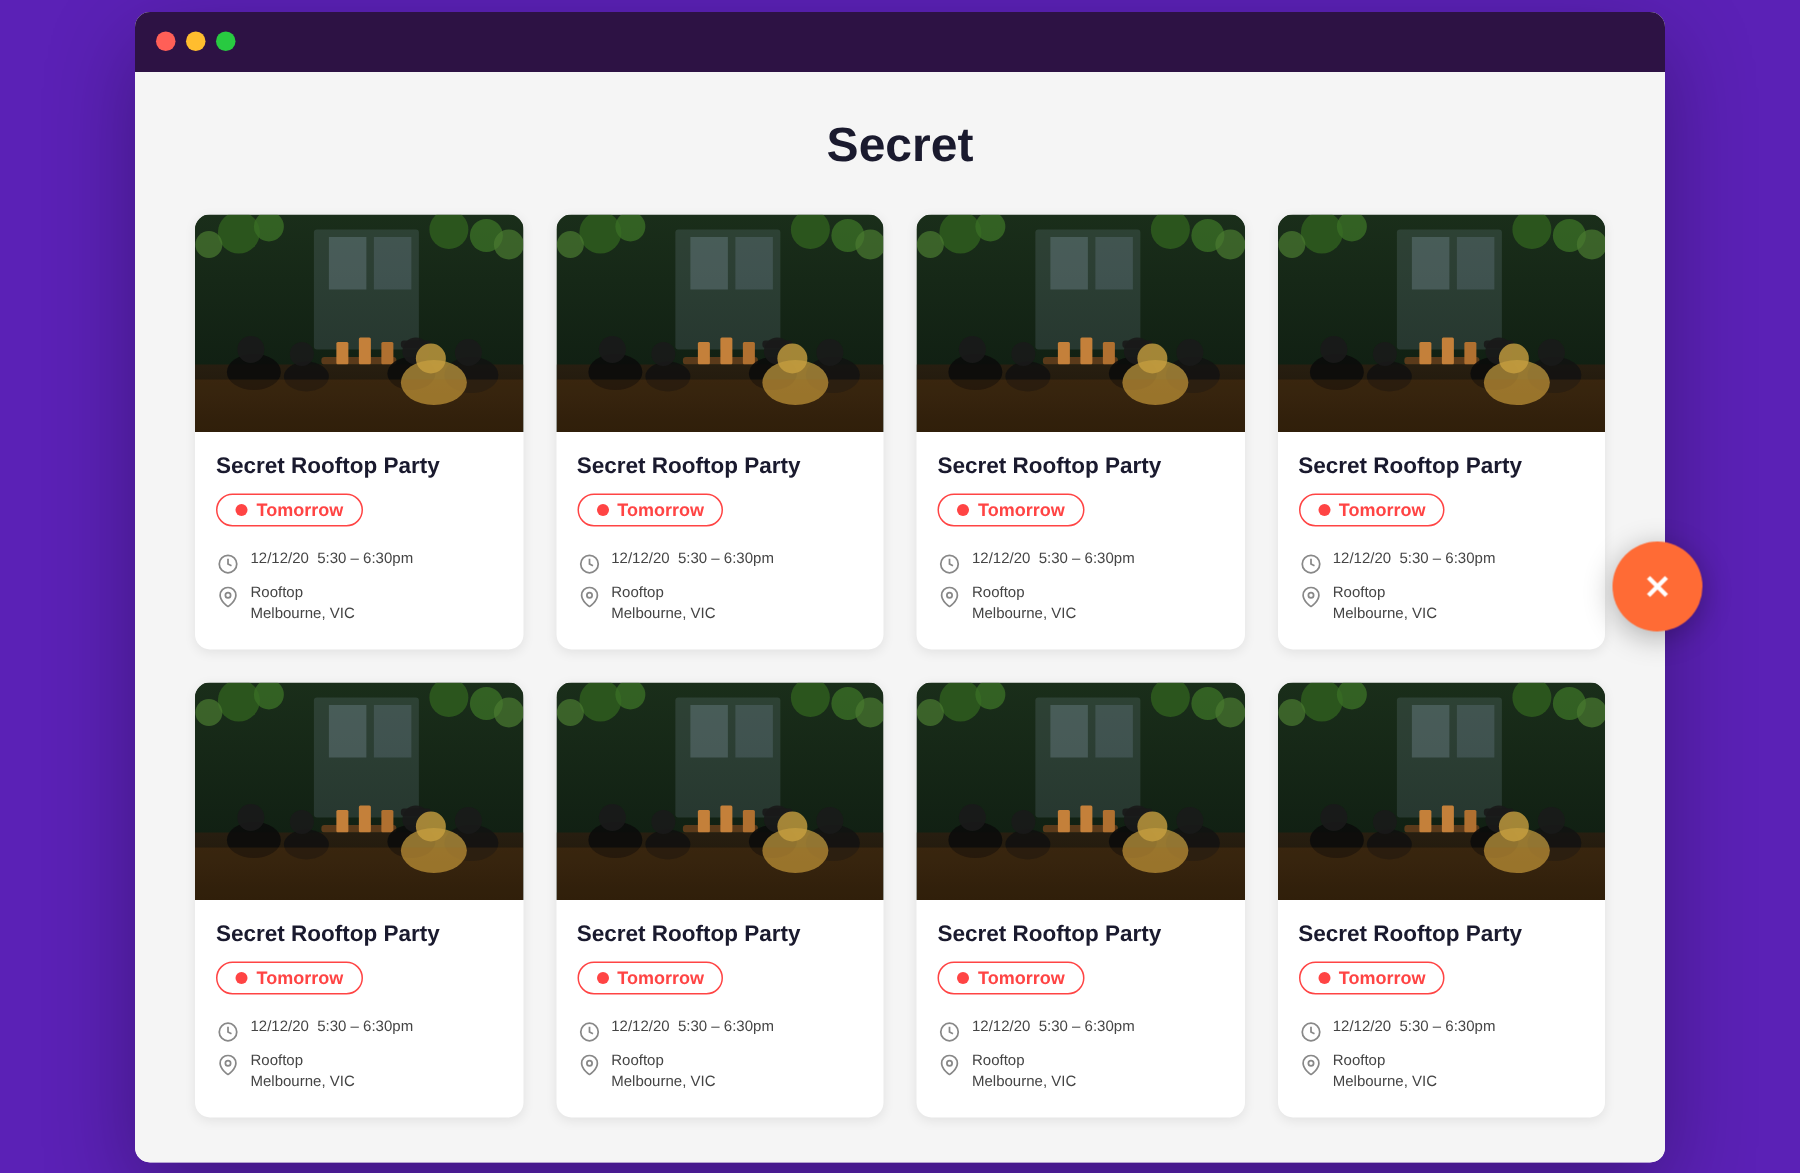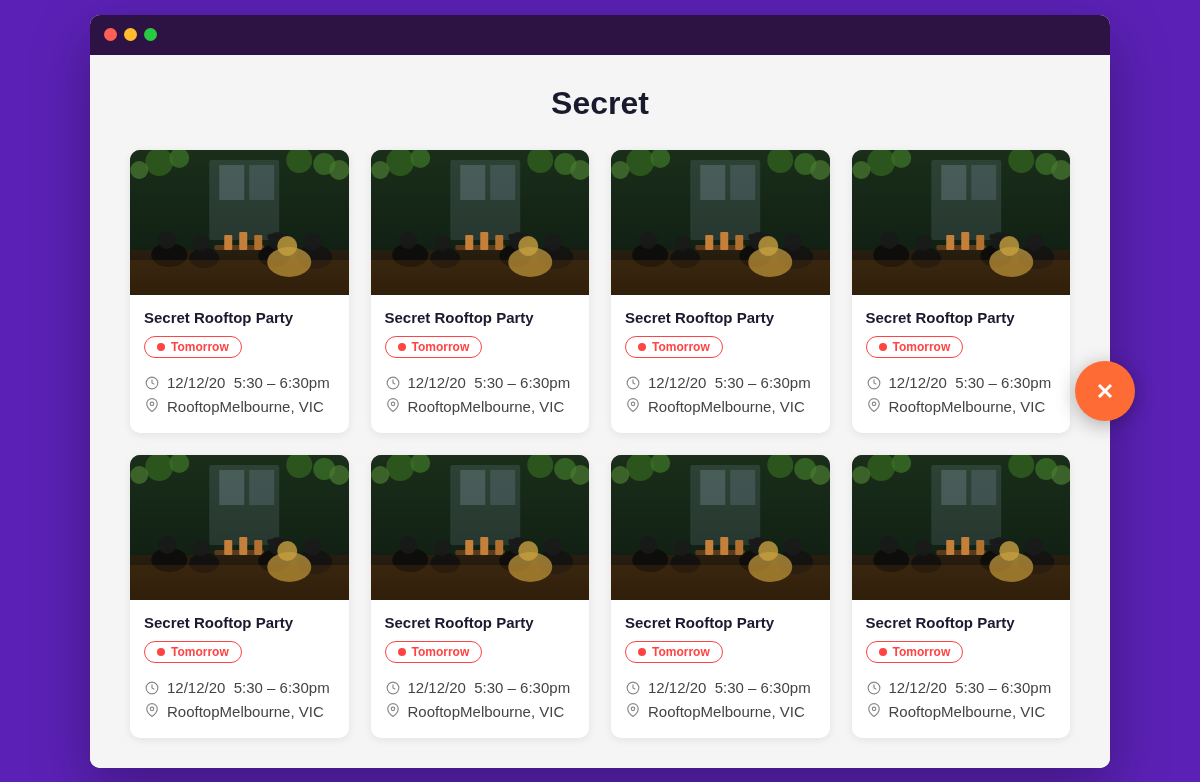--- a/index.html
+++ b/index.html
@@ -113,39 +113,39 @@
     .event-meta {
       display: flex;
       flex-direction: column;
       gap: 5px;
     }
 
     .meta-row {
       display: flex;
       align-items: flex-start;
       gap: 7px;
-      font-size: 15px;
+      font-size: 10px;
       color: #444;
     }
 
     .meta-icon {
       width: 16px;
       height: 16px;
       flex-shrink: 0;
       display: flex;
       align-items: center;
       justify-content: center;
       color: #888;
       font-size: 13px;
       margin-top: 1px;
     }
 
     .meta-location {
       display: flex;
-      flex-direction: row;
+      flex-direction: column;
       line-height: 1.4;
     }
 
     .outer-close {
       position: fixed;
       top: 50%;
       transform: translateY(-50%);
       right: calc(50% - 535px);
       width: 60px;
       height: 60px;

